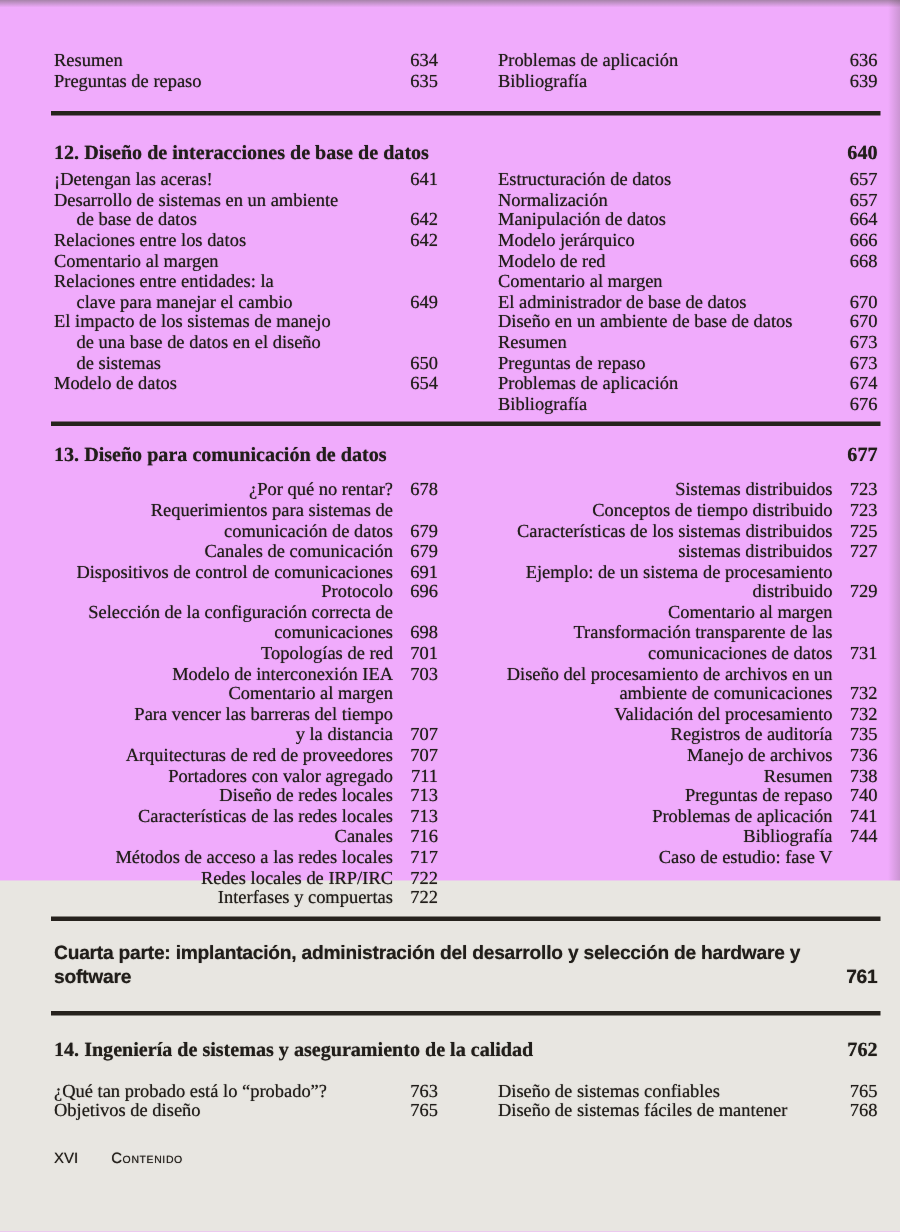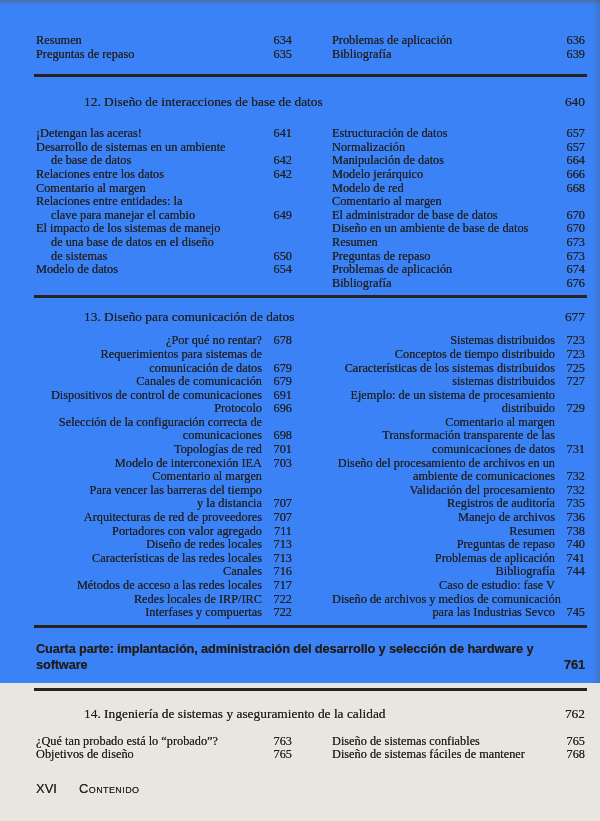--- a/index.html
+++ b/index.html
@@ -4,22 +4,22 @@
 <style>
   html, body { margin: 0; padding: 0; }
   body {
     width: 600px; height: 821px;
     background: #e8e6e1;
     font-family: "Liberation Serif", serif;
     overflow: hidden;
   }
   .page {
     position: relative;
-    width: 600px; height: 683px;
-    background: #3b82f6;
+    width: 600px; height: 587px;
+    background: #f0abfc;
     color: #211e1a;
     text-shadow: 0 0 0.6px rgba(33,30,26,0.75);
   }
   .edge-top {
     position: absolute; top: 0; left: 0; right: 0; height: 5px;
     background: linear-gradient(to bottom, rgba(95,92,88,0.5), rgba(95,92,88,0));
     pointer-events: none;
   }
   .edge-right {
     position: absolute; top: 0; right: 0; bottom: 0; width: 8px;
@@ -51,48 +51,47 @@
     margin-left: -2px; margin-right: -2px;
   }
   .r1 { margin-top: 13px; }
   .r2 { margin-top: 5px; }
   .r3 { margin-top: 5px; }
   .r4 { margin-top: 15px; }
 
   .chapter-head {
     position: relative;
     padding-right: 34px;
-    font-weight: normal;
+    font-weight: bold;
     font-size: 13.4px;
     line-height: 15px;
-    margin-left: 48px;
   }
   .chapter-head .t { white-space: nowrap; }
   .chapter-head .pg { position: absolute; right: 0; top: 0; }
   .h12 { margin-top: 17px; }
   .h13 { margin-top: 11px; }
   .h14 { margin-top: 15px; }
 
-  .c12 { margin-top: 18px; }
+  .c12 { margin-top: 4px; }
   .c13 { margin-top: 10px; text-align: right; }
   .c14 { margin-top: 14px; }
 
   .part {
     margin-top: 13px;
     font-family: "Liberation Sans", sans-serif;
     font-weight: bold;
     letter-spacing: -0.15px;
   }
   .part .line { font-size: 12.8px; line-height: 16px; padding-right: 34px; }
   .part .line.cont { padding-left: 0; }
 
   .footer {
     margin-top: 19px;
     font-family: "Liberation Sans", sans-serif;
-    font-size: 13px;
+    font-size: 10px;
     display: flex;
     gap: 22px;
     color: #26221d;
   }
   .footer .sc { font-variant: small-caps; letter-spacing: 0.4px; }
 </style>
 </head>
 <body>
 
 <div class="page">
@@ -305,24 +304,20 @@
           </div>
           <div class="entry">
             <div class="line"><span class="t">Problemas de aplicación</span><span class="pg">741</span></div>
           </div>
           <div class="entry">
             <div class="line"><span class="t">Bibliografía</span><span class="pg">744</span></div>
           </div>
           <div class="entry italic">
             <div class="line"><span class="t">Caso de estudio: fase V</span></div>
           </div>
-          <div class="entry">
-            <div class="line"><span class="t">Diseño de archivos y medios de comunicación</span></div>
-            <div class="line cont"><span class="t">para las Industrias Sevco</span><span class="pg">745</span></div>
-          </div>
         </div>
     </div>
 
     <div class="rule r3"></div>
 
     <div class="part">
         <div class="entry">
           <div class="line"><span class="t">Cuarta parte: implantación, administración del desarrollo y selección de hardware y</span></div>
           <div class="line cont"><span class="t">software</span><span class="pg">761</span></div>
         </div>

